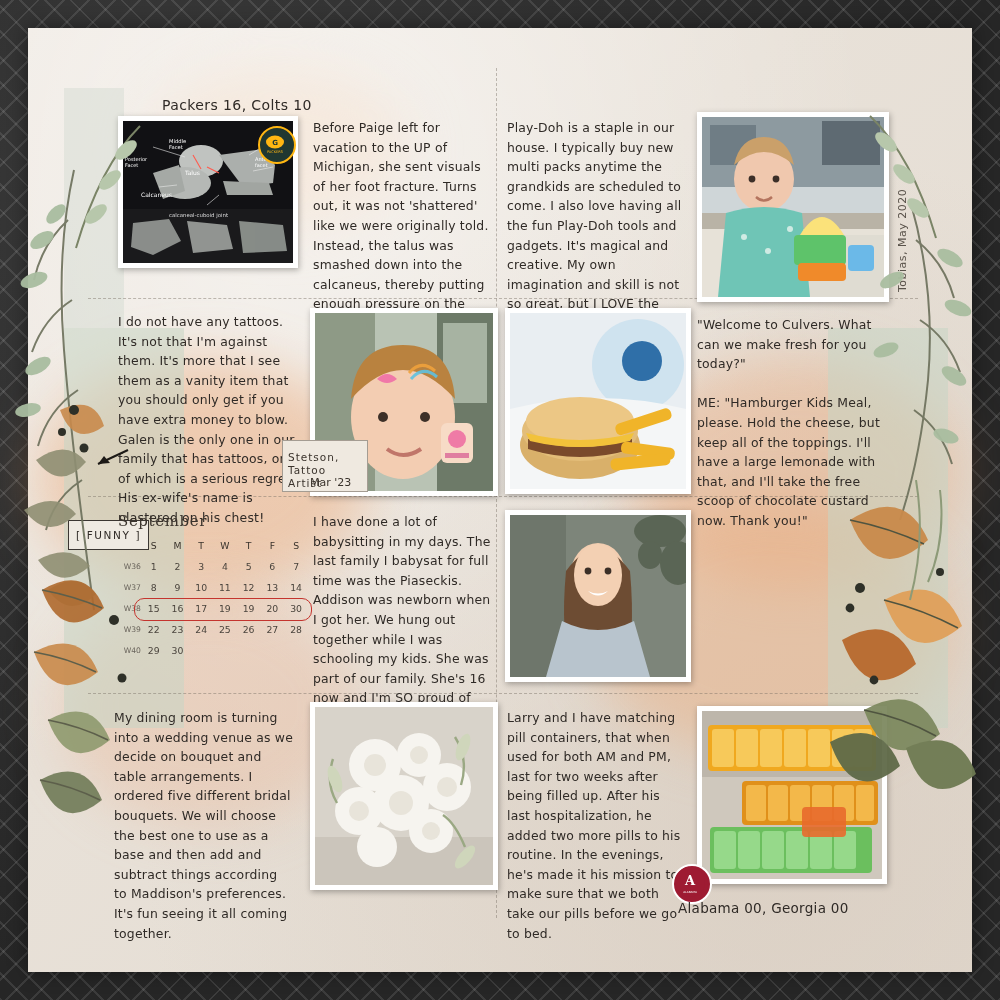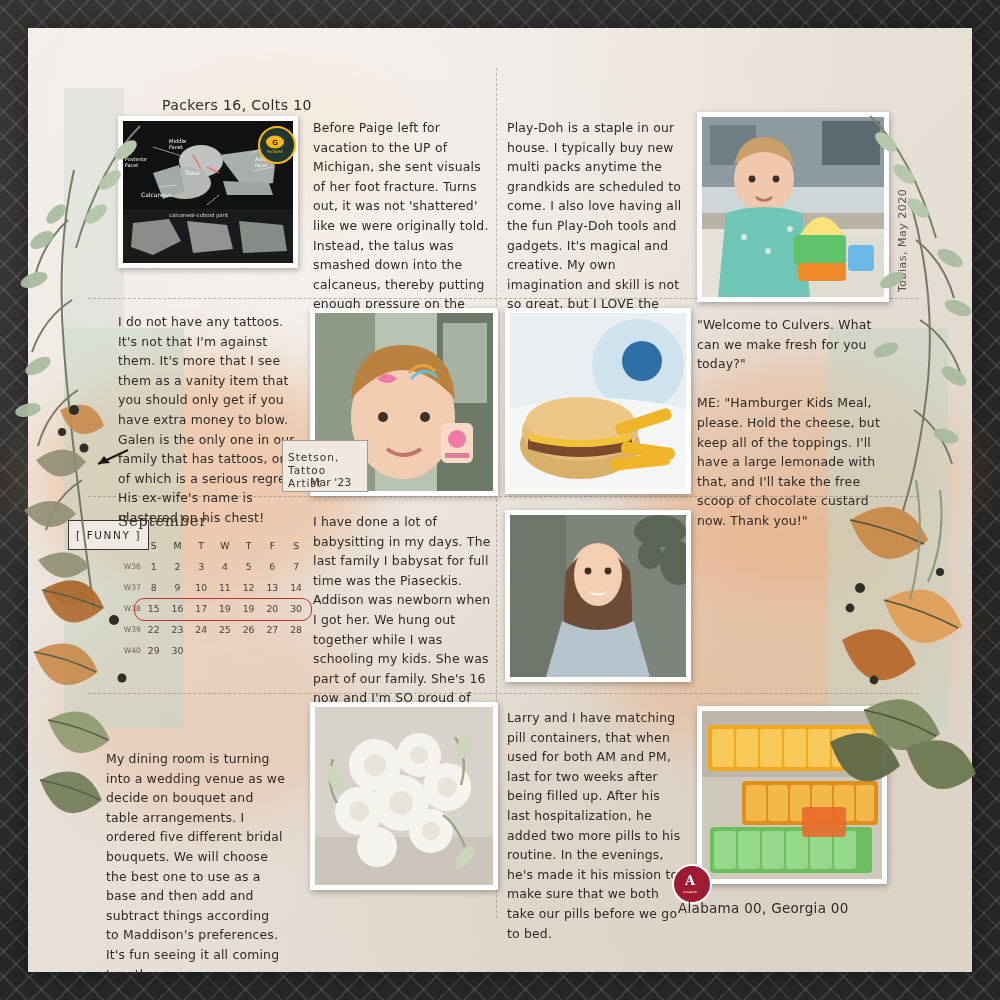--- a/index.html
+++ b/index.html
@@ -369,21 +369,21 @@
         <path d="M56 56 q32 -44 64 0 q6 70 -6 96 l-52 0 q-12 -30 -6 -96z" fill="#6d4c33"></path>
         <ellipse cx="88" cy="60" rx="24" ry="31" fill="#f3d0b3"></ellipse>
         <circle cx="78" cy="56" r="3.4" fill="#3b2f27"></circle>
         <circle cx="98" cy="56" r="3.4" fill="#3b2f27"></circle>
         <path d="M78 76 q10 9 20 0 q-10 5 -20 0z" fill="#ffffff"></path>
         <path d="M52 106 q36 18 72 0 l16 56 l-104 0z" fill="#b8c4cd"></path>
       </svg>
     </div>
   </div>
 
-  <div class="txt" style="left:106px;top:708px;width:180px;margin-top:41px;">My dining room is turning into a wedding venue as we decide on bouquet and table arrangements. I ordered five different bridal bouquets. We will choose the best one to use as a base and then add and subtract things according to Maddison's preferences. It's fun seeing it all coming together.</div>
+  <div class="txt" style="left:114px;top:708px;width:180px;">My dining room is turning into a wedding venue as we decide on bouquet and table arrangements. I ordered five different bridal bouquets. We will choose the best one to use as a base and then add and subtract things according to Maddison's preferences. It's fun seeing it all coming together.</div>
 
   <div class="photo" style="left:310px;top:702px;width:188px;height:188px;">
     <div class="inner">
       <svg width="178" height="178" viewBox="0 0 178 178">
         <rect width="178" height="178" fill="#d8d3ca"></rect>
         <rect x="0" y="130" width="178" height="48" fill="#cbc5bb"></rect>
         <g fill="#f6f4ef">
           <circle cx="60" cy="58" r="26"></circle>
             <circle cx="104" cy="48" r="22"></circle>
           <circle cx="132" cy="80" r="24"></circle>

